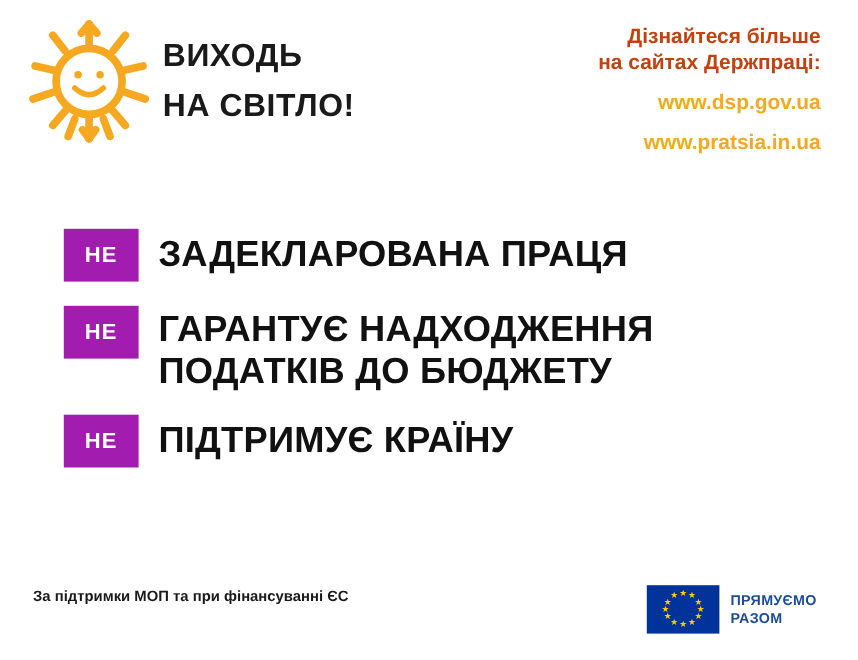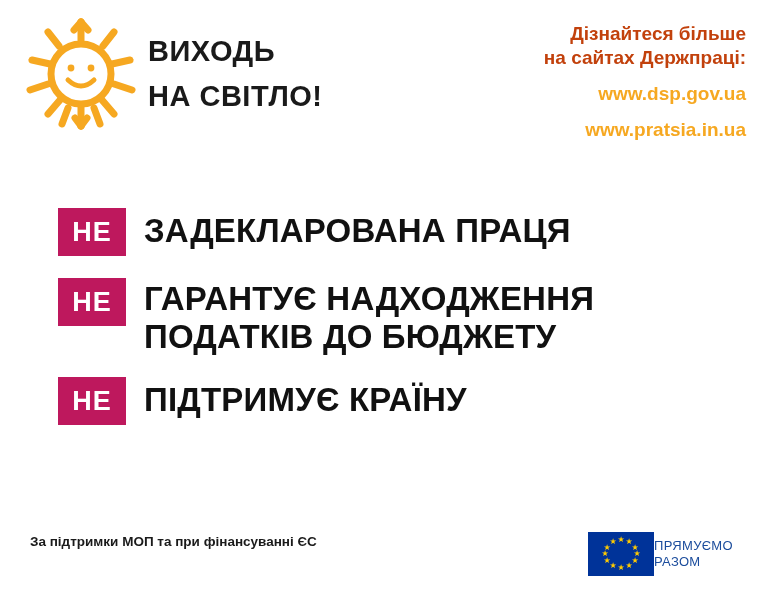--- a/index.html
+++ b/index.html
@@ -85,24 +85,24 @@
   }
   .claim {
     display: flex;
     align-items: flex-start;
     margin-bottom: 22px;
   }
   .ne-badge {
     flex: 0 0 auto;
     width: 68px;
     height: 48px;
-    background: #be185d;
+    background: #a21caf;
     color: #ffffff;
     font-weight: bold;
-    font-size: 27px;
+    font-size: 20px;
     line-height: 48px;
     text-align: center;
     letter-spacing: 1px;
   }
   .claim-text {
     margin-left: 18px;
     color: #111111;
     font-weight: bold;
     font-size: 33px;
     line-height: 1.14;
@@ -163,23 +163,24 @@
     flex: 0 0 auto;
   }
   .eu-flag .star {
     position: absolute;
     color: #FFCC00;
     font-size: 8px;
     line-height: 8px;
     transform: translate(-50%, -50%);
   }
   .eu-text {
+    margin-left: 10px;
     color: #1b4c9c;
     font-size: 13px;
-    font-weight: normal;
+    font-weight: bold;
     line-height: 1.2;
     white-space: pre-line;
     letter-spacing: 0.3px;
   }
 </style>
 </head>
 <body>
 
 <div class="poster">
 

